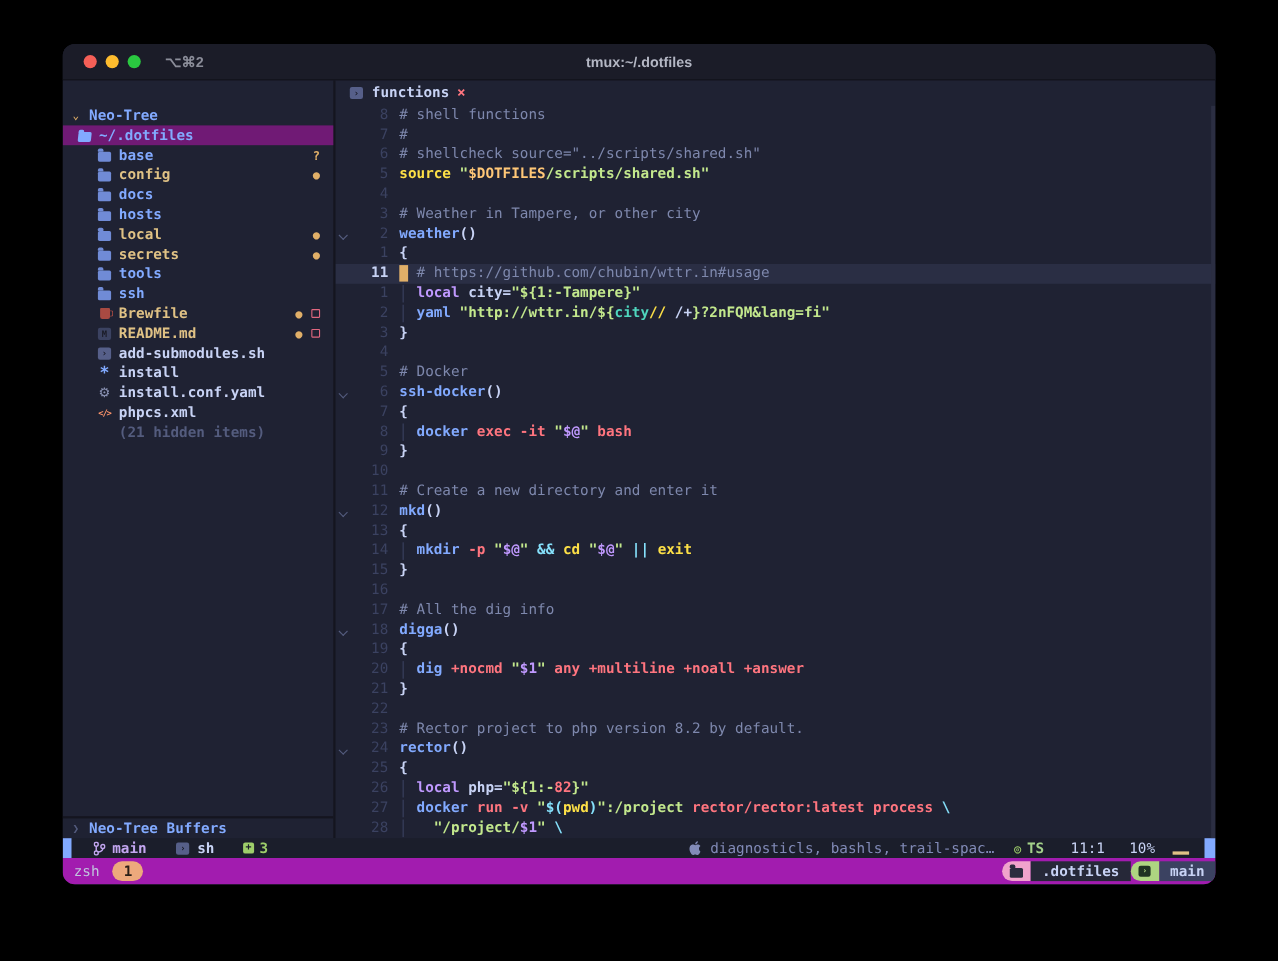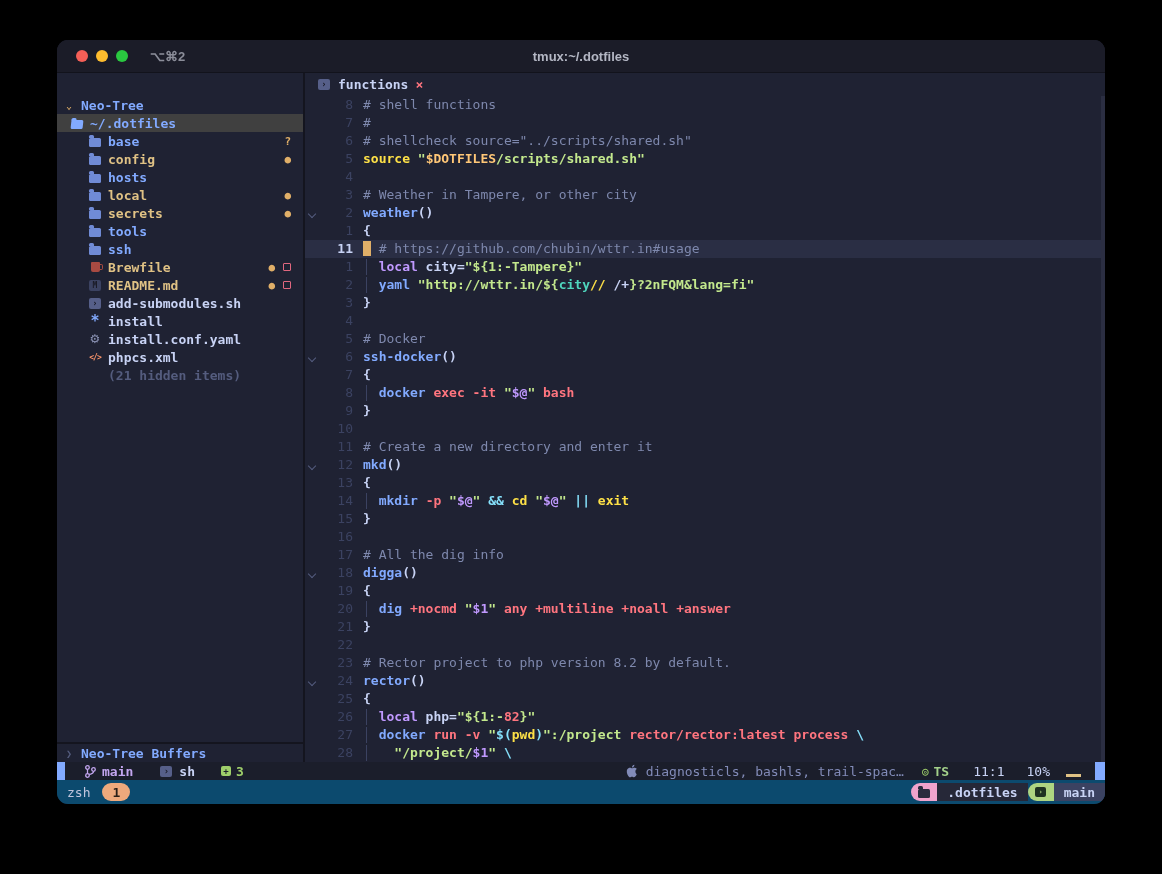--- a/index.html
+++ b/index.html
@@ -20,21 +20,21 @@
               font-weight:bold; font-size:13px; pointer-events:none; }
   
   .main { flex:1; display:flex; min-height:0; }
   .sidebar { width:248px; flex:none; border-right:2px solid #14151f;
              display:flex; flex-direction:column; padding-top:23px; }
   .tree-row { height:18px; display:flex; align-items:center; font-size:13px;
               font-weight:bold; padding-right:12px; }
   .tree-row .name { margin-left:6px; white-space:pre; }
   .tree-row .spacer { flex:1; }
   .row-header { padding-left:6px; color:#82aaff; }
-  .row-root { padding-left:13px; background:#404040; color:#82aaff; }
+  .row-root { padding-left:13px; background:#701a75; color:#82aaff; }
   .chev { width:12px; color:#e0af68; font-size:10px; display:inline-block; text-align:center; }
   .chev.grey { color:#545c7e; }
   .item { padding-left:31px; }
   .c-blue { color:#82aaff; } .c-cream { color:#e0c285; } .c-fg { color:#c8d3f5; } .c-dim { color:#545c7e; }
   .dot { color:#e0af68; font-size:11px; margin-left:8px; }
   .sqbadge { width:8px; height:8px; border:1.5px solid #e0677f; border-radius:1px; margin-left:8px; }
   .badge-q { color:#e0af68; font-weight:bold; }
   
   .ic { width:14px; height:12px; display:inline-flex; align-items:center; justify-content:center; flex:none; }
   .ic-folder { width:12px; height:9px; background:#708bd6; border-radius:1.5px; position:relative; margin-top:2px; }
@@ -88,21 +88,21 @@
   .plusbox { width:10px; height:10px; background:#9ece6a; border-radius:2px; color:#1b1e2b;
              font-size:9px; font-weight:bold; display:flex; align-items:center; justify-content:center; }
   .sl-spacer { flex:1; }
   .sl-lsp { display:flex; align-items:center; gap:8px; color:#828bb8; }
   .sl-ts { margin-left:18px; color:#a3d18a; font-weight:bold; display:flex; align-items:center; gap:5px; }
   .ts-ring { font-size:11px; color:#9ece6a; }
   .sl-pos { margin-left:24px; color:#c8d3f5; }
   .sl-pct { margin-left:22px; color:#c8d3f5; }
   .sl-underscore { width:15px; height:3px; background:#e0c285; margin:0 14px 0 16px; align-self:flex-end; margin-bottom:3px; }
   
-  .tmuxbar { height:24px; background:#0c4a6e; display:flex; align-items:center;
+  .tmuxbar { height:24px; background:#a21caf; display:flex; align-items:center;
              font-size:13px; flex:none; padding-left:10px; }
   .tm-session { color:#c0c5dd; }
   .tm-win { margin-left:12px; background:#eda97c; color:#2a1f17; font-weight:bold;
             border-radius:9px; padding:0 10px; height:18px; display:flex; align-items:center; }
   .tm-spacer { flex:1; }
   .tm-pill { height:18px; width:26px; border-radius:9px 0 0 9px; display:flex;
              align-items:center; justify-content:center; flex:none; }
   .tm-pill.pink { background:#f0a3cc; }
   .tm-pill.green { background:#aed581; }
   .tm-seg { height:18px; display:flex; align-items:center; padding:0 10px;
@@ -150,20 +150,27 @@
             <span class="spacer"></span>
             <span class="dot badge-q">?</span>
           </div>
           <div class="tree-row item">
             <span class="ic">
               <span class="ic-folder"></span>
             </span>
             <span class="name c-cream">config</span>
             <span class="spacer"></span>
             <span class="dot">●</span>
+          </div>
+          <div class="tree-row item">
+            <span class="ic">
+              <span class="ic-folder"></span>
+            </span>
+            <span class="name c-blue">docs</span>
+            <span class="spacer"></span>
           </div>
           <div class="tree-row item">
             <span class="ic">
               <span class="ic-folder"></span>
             </span>
             <span class="name c-blue">hosts</span>
             <span class="spacer"></span>
           </div>
           <div class="tree-row item">
             <span class="ic">

